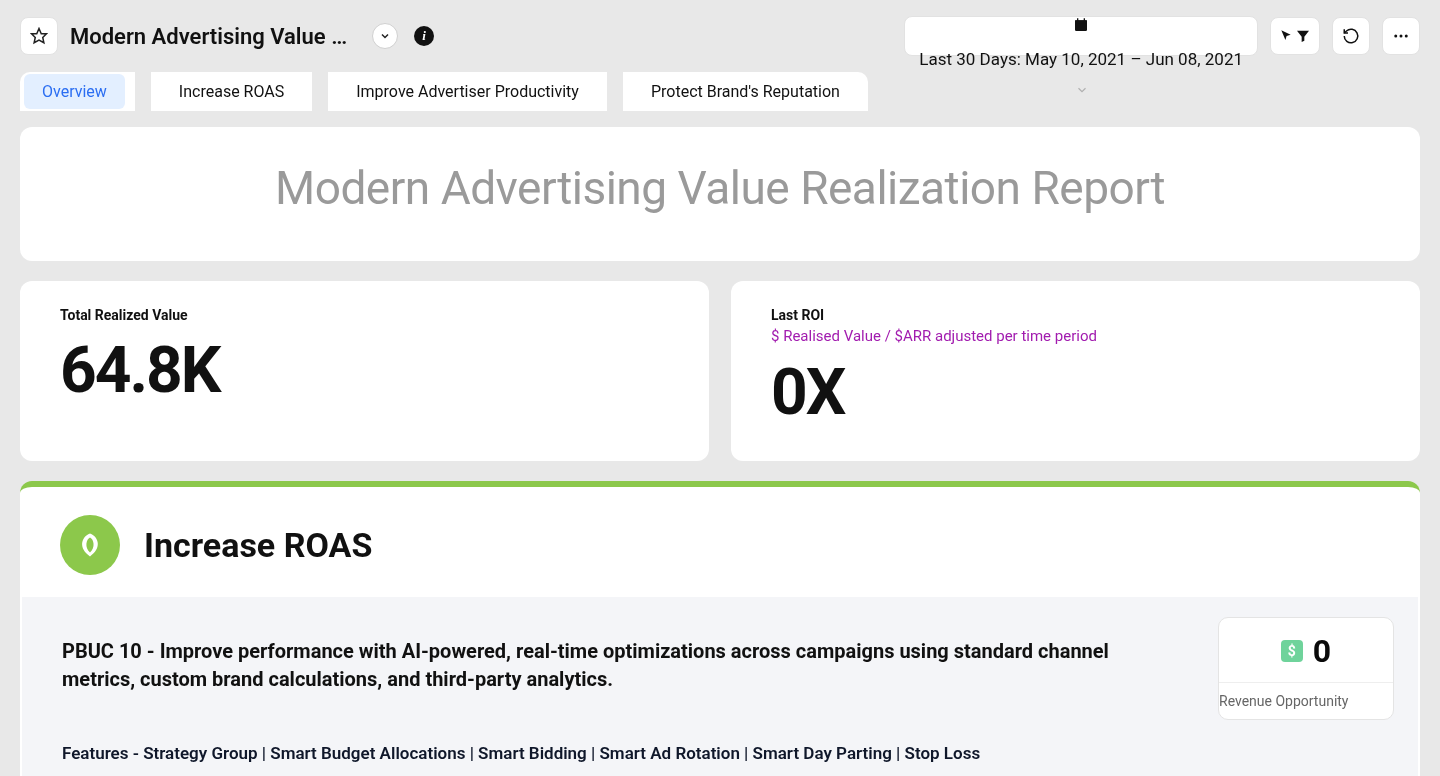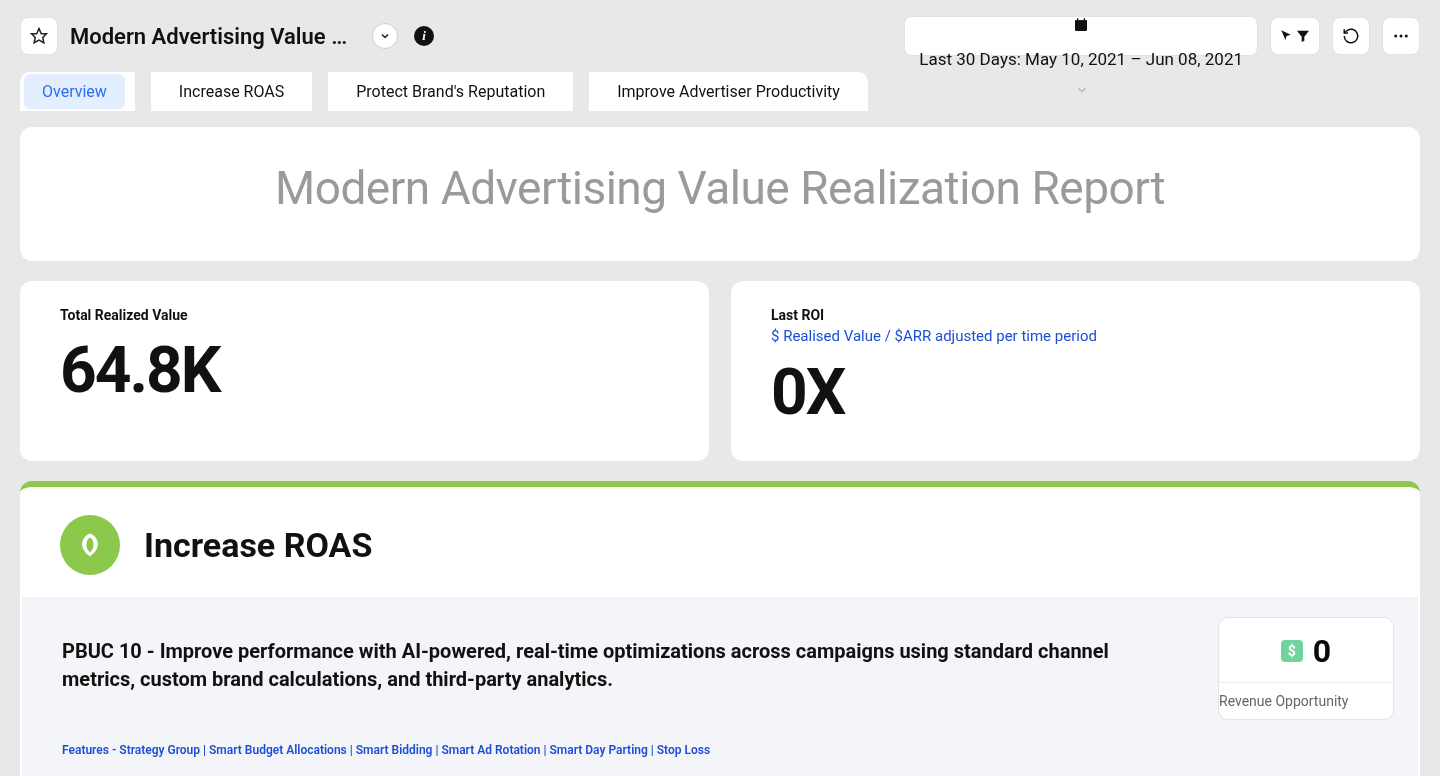--- a/index.html
+++ b/index.html
@@ -138,21 +138,21 @@
     .metric-card {
       flex:1;
       background:#fff;
       border-radius:12px;
       padding: 26px 40px 36px 40px;
     }
     .metric-title {
       font-size:14px; font-weight:700; color:#111;
     }
     .metric-sub {
-      font-size:15px; color:#1d4ed8; margin-top:4px;
+      font-size:15px; color:#a21caf; margin-top:4px;
     }
     .metric-value {
       font-size:64px; font-weight:700; color:#111; letter-spacing:-2px;
       line-height:1; margin-top:16px;
     }
 
     
     .roas-panel { border-top: 6px solid #8cc84b; }
     .roas-header {
       display:flex; align-items:center; gap:24px;
@@ -172,21 +172,21 @@
       padding: 40px 40px 30px 40px;
       position:relative;
     }
     .roas-desc {
       font-size:20px; font-weight:700; color:#111;
       max-width: 1110px;
       line-height:1.4;
     }
     .roas-features {
       margin-top: 50px;
-      font-size:12px; font-weight:600; color:#1d4ed8;
+      font-size:17px; font-weight:600; color:#0f172a;
     }
 
     .rev-opp-card {
       position:absolute;
       top: 20px; right: 24px;
       width: 176px;
       background:#fff;
       border:1px solid #e4e4e4;
       border-radius:10px;
       overflow:hidden;
@@ -272,22 +272,22 @@
         </svg>
     </div>
   </div>
 </div>
 
 <div class="tabs">
   <div class="tab-wrap-first">
     <div class="tab-active-pill">Overview</div>
   </div>
   <div class="tab">Increase ROAS</div>
+  <div class="tab">Improve Advertiser Productivity</div>
   <div class="tab">Protect Brand's Reputation</div>
-  <div class="tab">Improve Advertiser Productivity</div>
 </div>
 
 <div class="main">
 
   <div class="panel hero">
     <h1>Modern Advertising Value Realization Report</h1>
   </div>
 
   <div class="metrics-row">
     <div class="metric-card">

